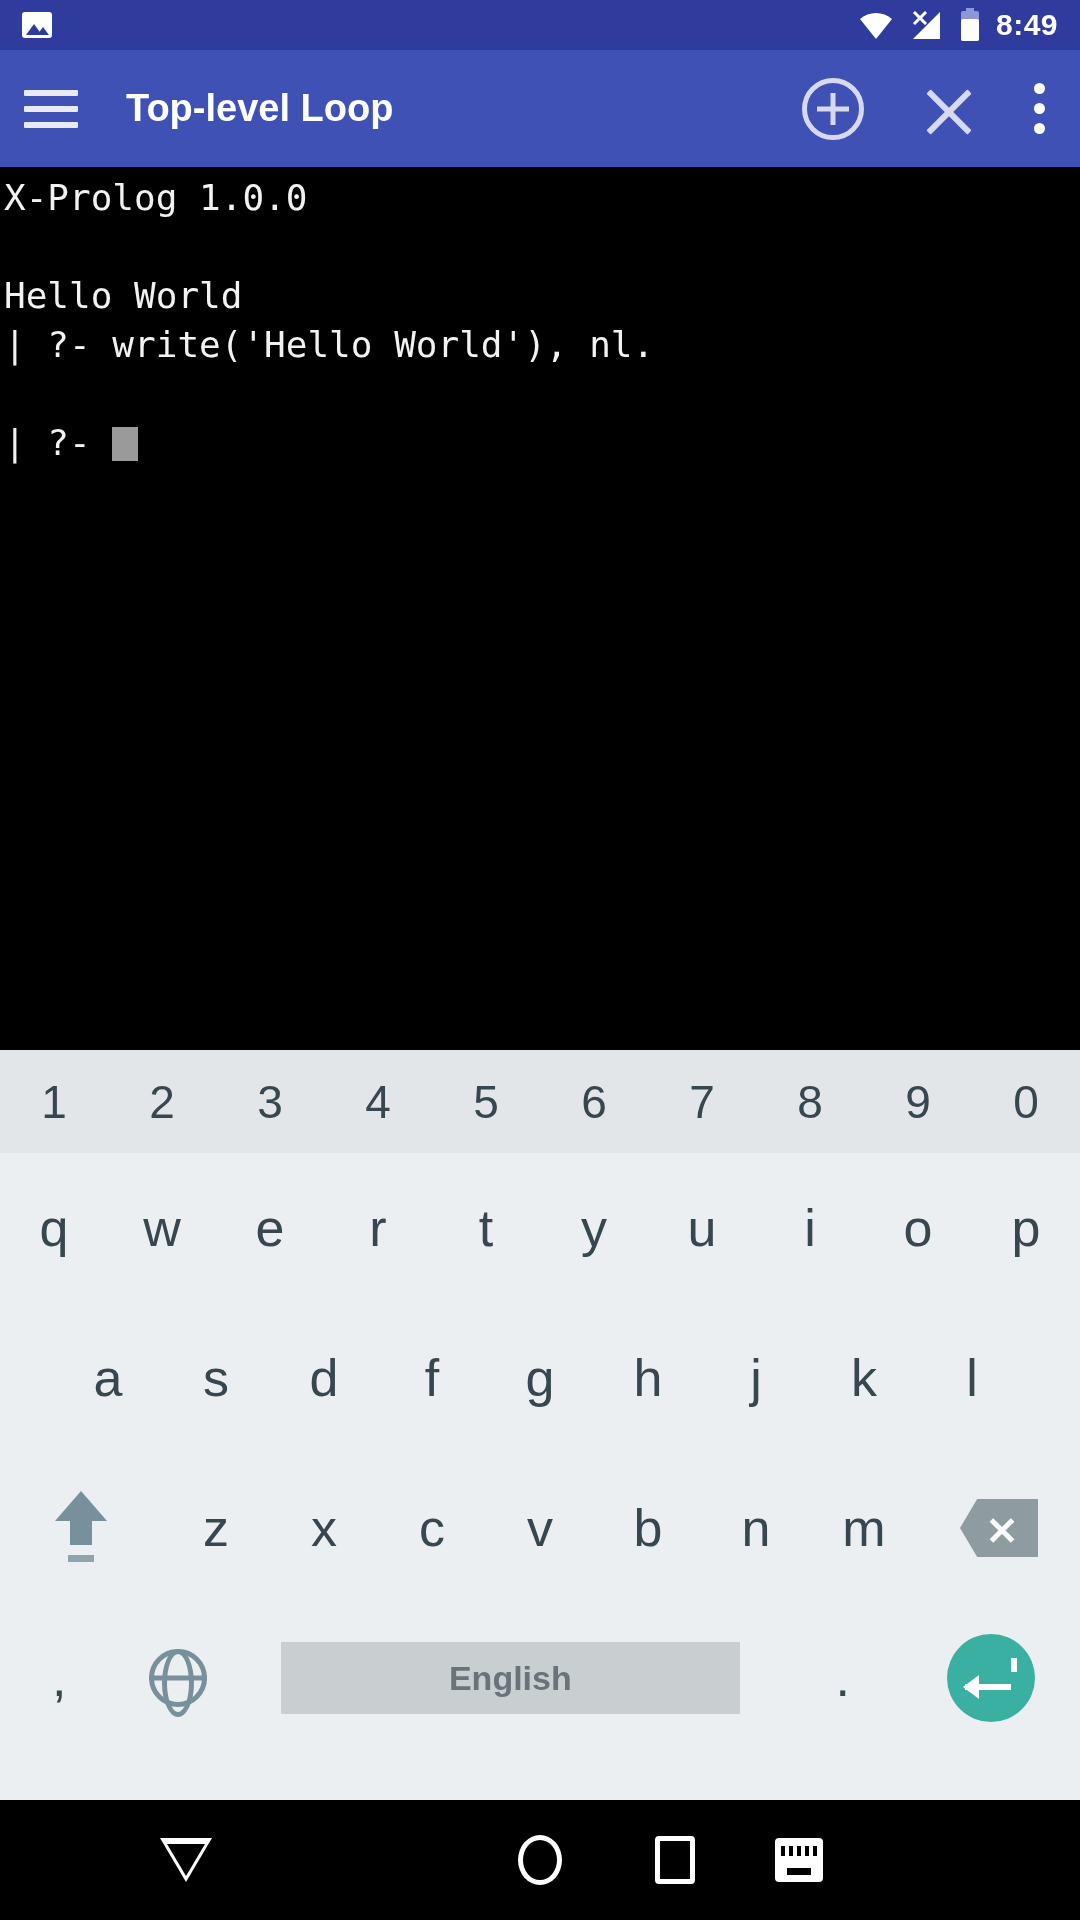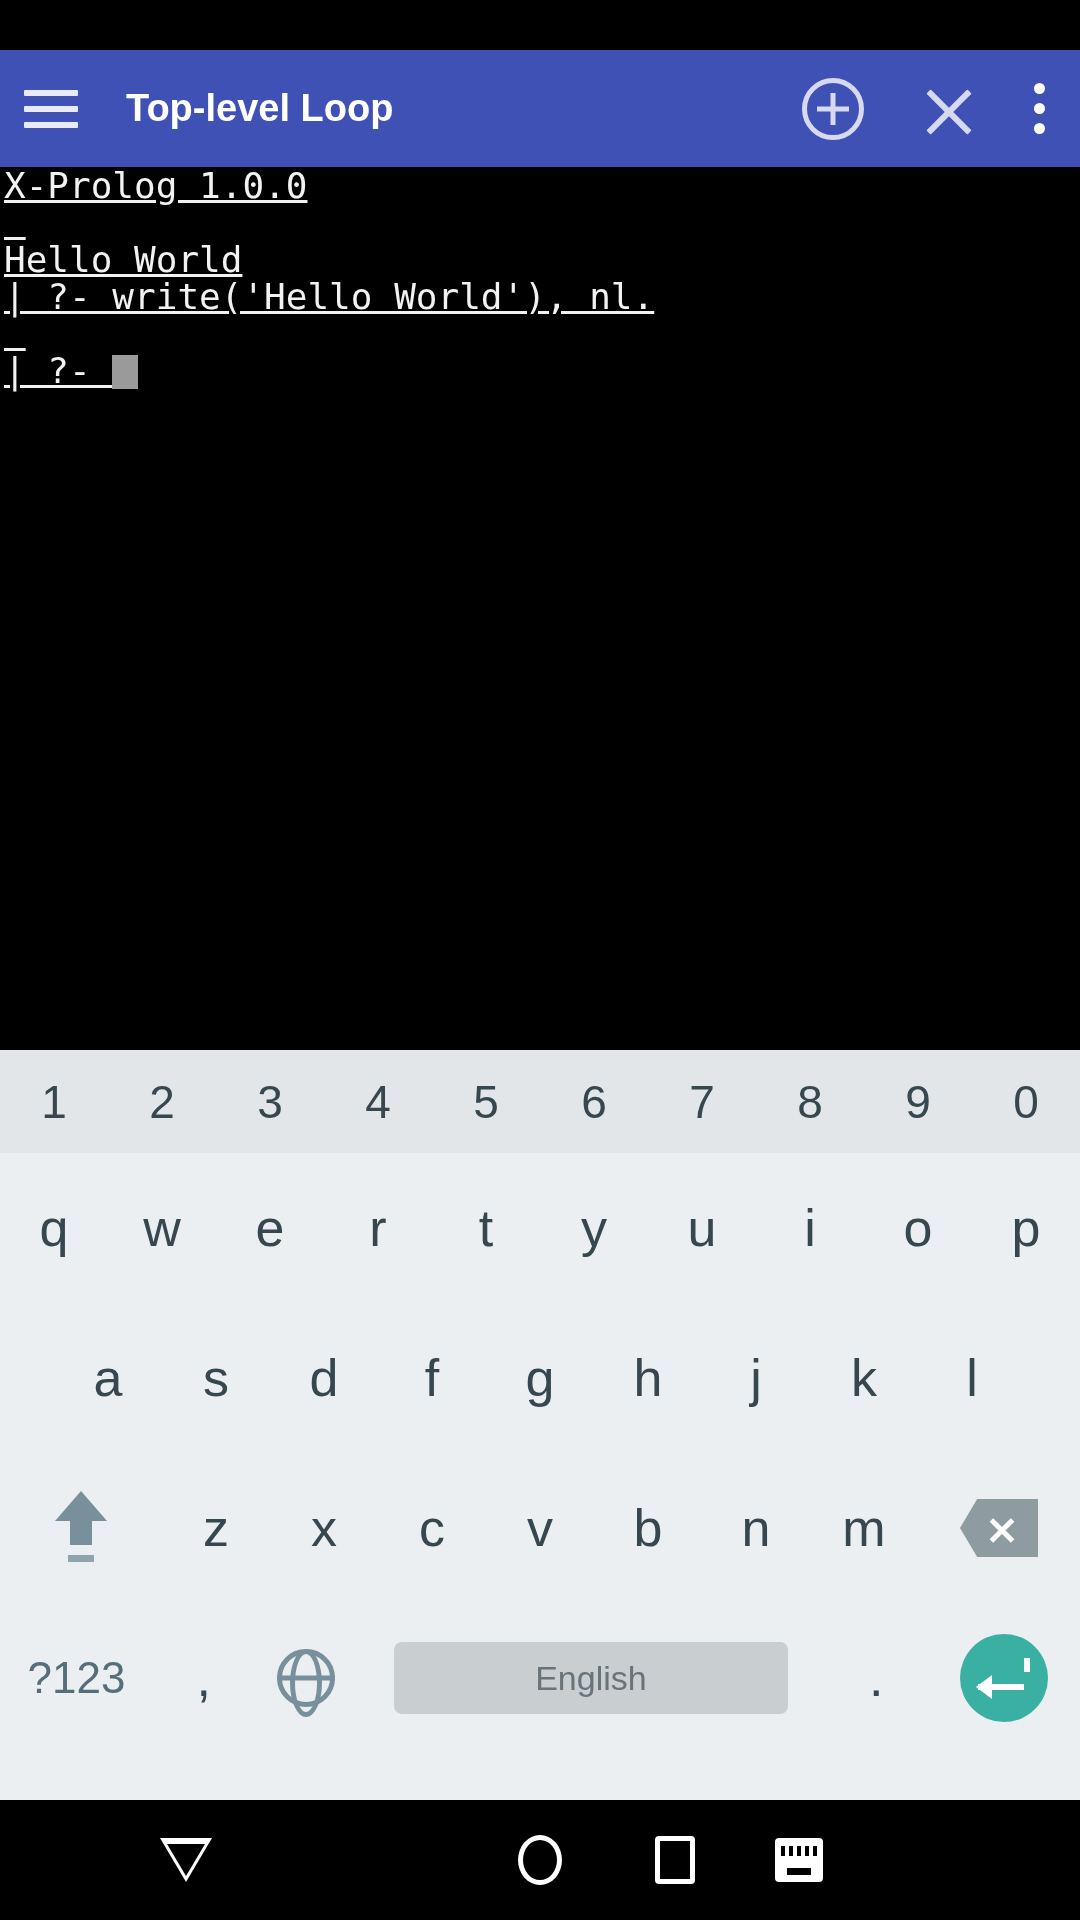--- a/index.html
+++ b/index.html
@@ -66,21 +66,21 @@
   .kebab i { display:block; width:11px; height:11px; border-radius:50%; background:#fff; }
 
   
   .terminal {
     position:absolute; top:167px; left:0; width:1080px; height:883px;
     background:#000; overflow:hidden;
   }
   .term-text {
     font-family:"DejaVu Sans Mono","Liberation Mono",monospace;
     color:#f2f2f2; font-size:36px; line-height:37px;
-    padding:0 0 0 4px; white-space:pre;text-decoration:underline;
+    padding:12px 0 0 4px; white-space:pre;
   }
   .cursor {
     display:inline-block; width:26px; height:34px; background:#9a9a9a;
     vertical-align:-6px;
   }
 
   
   .toast {
     position:absolute; left:50%; transform:translateX(-50%); top:869px;
     background:#4d4d4d; color:#fff; font-size:34px;
@@ -102,23 +102,23 @@
     user-select:none;
   }
   .kb-row.numrow .key { font-size:46px; }
   .row-asdf { padding:0 54px; }
   .row-zxcv .key { flex:1; }
   .key-wide { flex:1.5 !important; }
   .key-space {
     flex:4.6 !important;
   }
   .space-cap {
-    width:84%; height:72px; background:#c9ced1; border-radius:8px;
+    width:84%; height:72px; background:#c9ced1; border-radius:1px;
     display:flex; align-items:center; justify-content:center;
-    color:#68747a; font-size:34px;
+    color:#68747a; font-size:34px;font-weight:bold;
   }
   
   .shift-ico { position:relative; width:70px; height:74px; }
   .shift-ico .arw {
     position:absolute; top:0; left:50%; transform:translateX(-50%);
     width:0; height:0; border-left:26px solid transparent;
     border-right:26px solid transparent; border-bottom:30px solid #78909c;
   }
   .shift-ico .stem {
     position:absolute; top:28px; left:50%; transform:translateX(-50%);
@@ -195,20 +195,40 @@
   }
   .kb-switch:after {
     content:""; position:absolute; bottom:7px; left:12px; width:24px; height:7px; background:#000;
   }
 </style>
 </head>
 <body>
 
 <div id="screen">
 
+  <div class="statusbar">
+    <div class="sb-left">
+      <div class="icon-image"></div>
+    </div>
+    <div class="sb-right">
+      <svg width="36" height="30" viewBox="0 0 36 30">
+        <path d="M18 29 L2 9 A24 24 0 0 1 34 9 Z" fill="#fff"></path>
+      </svg>
+      <svg width="36" height="32" viewBox="0 0 36 32">
+        <path d="M32 3 L32 30 L5 30 Z" fill="#fff"></path>
+        <path d="M6 3 L18 15 M18 3 L6 15" stroke="#fff" stroke-width="3" fill="none"></path>
+      </svg>
+      <svg width="24" height="34" viewBox="0 0 24 34">
+        <rect x="8" y="0" width="8" height="4" fill="#8b97d6"></rect>
+        <rect x="3" y="3" width="18" height="30" rx="2" fill="#8b97d6"></rect>
+        <rect x="3" y="11" width="18" height="22" rx="2" fill="#fff"></rect>
+      </svg>
+      <span class="sb-time">8:49</span>
+    </div>
+  </div>
 
   <div class="appbar">
     <div class="hamburger">
       <span></span>
         <span></span>
         <span></span>
     </div>
     <div class="appbar-title">Top-level Loop</div>
     <div class="appbar-actions">
       <div class="plus-circle"></div>
@@ -285,21 +305,20 @@
       <div class="key">v</div>
       <div class="key">b</div>
       <div class="key">n</div>
       <div class="key">m</div>
       <div class="key key-wide">
         <div class="bksp"></div>
       </div>
     </div>
 
     <div class="kb-row bottom">
-      <div class="key key-wide sym123">?123</div>
       <div class="key">,</div>
       <div class="key">
         <div class="globe"></div>
       </div>
       <div class="key key-space">
         <div class="space-cap">English</div>
       </div>
       <div class="key">.</div>
       <div class="key key-wide">
         <div class="enter-btn">

